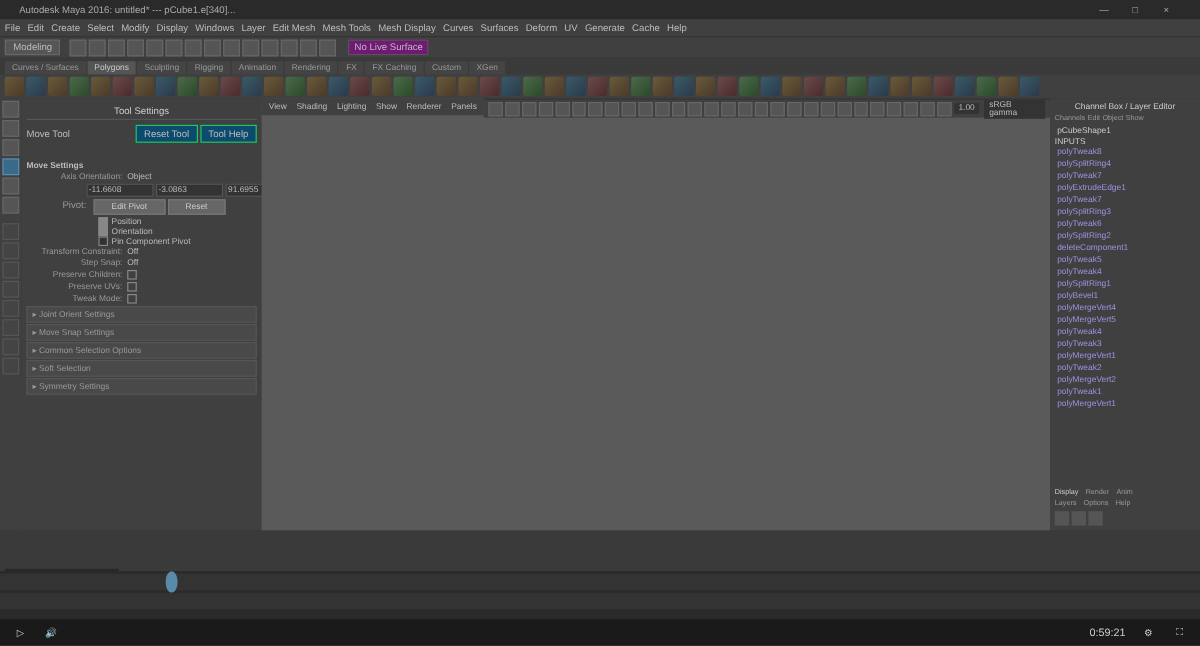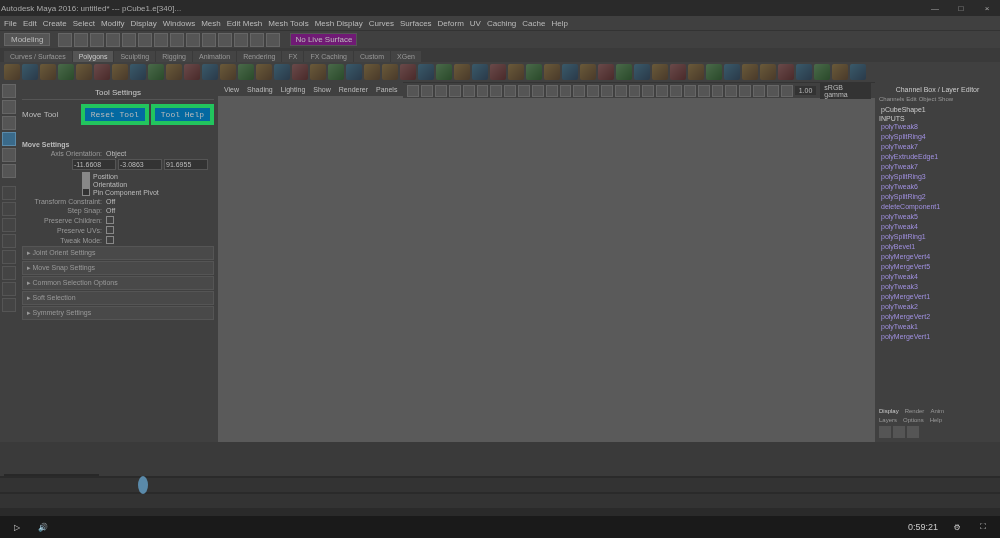--- a/index.html
+++ b/index.html
@@ -1,18 +1,18 @@
 <!DOCTYPE html>
 <html><head>
 <meta charset="utf-8">
 <style>
 * { margin:0; padding:0; box-sizing:border-box; font-family:Arial,sans-serif; }
 body { width:1000px; height:538px; background:#3a3a3a; color:#bbb; font-size:8px; overflow:hidden; position:relative; }
 
-.titlebar { height:16px; background:#2a2a2a; display:flex; align-items:center; padding:0 1px; }
+.titlebar { height:16px; background:#2a2a2a; display:flex; align-items:center; padding:0 16px; }
 .titlebar .title { color:#aaa; font-size:8px; }
 .titlebar .controls { margin-left:auto; display:flex; gap:2px; }
 .titlebar .controls span { width:24px; height:14px; display:flex; align-items:center; justify-content:center; color:#aaa; cursor:pointer; }
 
 .menubar { height:14px; background:#404040; display:flex; align-items:center; padding:0 4px; gap:6px; }
 .menubar span { color:#bbb; cursor:pointer; }
 
 .shelfbar { height:18px; background:#404040; display:flex; align-items:center; padding:0 4px; gap:4px; border-top:1px solid #333; }
 .mode-dd { background:#555; color:#bbb; padding:1px 6px; font-size:8px; border:1px solid #666; }
 .shelf-icons { display:flex; gap:2px; margin-left:4px; }
@@ -34,24 +34,24 @@
 .left-tools { width:18px; background:#404040; display:flex; flex-direction:column; gap:2px; padding:2px; }
 .left-tools .t { width:14px; height:14px; background:#555; border:1px solid #666; cursor:pointer; }
 .left-tools .t.active { background:#3a6a8a; border-color:#5a8aaa; }
 .left-tools .sep { height:4px; }
 .left-tools .t2 { width:14px; height:14px; background:#444; border:1px solid #555; }
 
 .tool-panel { width:200px; background:#404040; padding:4px; font-size:8px; }
 .tp-head { display:flex; align-items:center; justify-content:space-between; margin-bottom:16px; }
 .tp-title { color:#ccc; font-size:8px; padding:2px; }
 .tp-btns { display:flex; gap:2px; }
-.tp-btn { background:#0369a1; color:#bbb; padding:2px 6px; font-size:8px; border:4px solid #22c55e; cursor:pointer;font-family:Liberation Mono, monospace; }
+.tp-btn { background:#0c4a6e; color:#bbb; padding:2px 6px; font-size:8px; border:1px solid #22c55e; cursor:pointer; }
 .tp-section { color:#bbb; margin:2px 0; font-size:7px; }
 .tp-row { display:flex; gap:2px; margin:2px 0; padding-left:50px; }
-.tp-row input { width:44px; background:#333; color:#bbb; border:1px solid #555; font-size:7px; padding:1px; }
+.tp-row input { width:56px; background:#333; color:#bbb; border:1px solid #555; font-size:7px; padding:1px; }
 .tp-pivot-row { display:flex; gap:2px; margin:2px 0; padding-left:30px; }
 .pivot-btn { background:#666; color:#ccc; padding:2px 14px; font-size:7px; border:1px solid #777; cursor:pointer; }
 .tp-check { display:flex; align-items:center; gap:3px; padding-left:60px; font-size:7px; }
 .tp-check .cb { width:8px; height:8px; border:1px solid #888; background:#333; }
 .tp-check .cb.on { background:#888; }
 .tp-dd { display:flex; align-items:center; gap:4px; margin:2px 0; font-size:7px; }
 .tp-dd .lbl { width:80px; text-align:right; color:#999; }
 .tp-dd .val { color:#bbb; }
 .tp-collapse { background:#494949; padding:2px 4px; color:#999; font-size:7px; margin:1px 0; cursor:pointer; border:1px solid #555; }
 
@@ -121,29 +121,29 @@
 </div>
 
 <div class="menubar" id="menubar">
     <span>File</span>
     <span>Edit</span>
     <span>Create</span>
     <span>Select</span>
     <span>Modify</span>
     <span>Display</span>
     <span>Windows</span>
-    <span>Mesh</span>
+    <span>Layer</span>
     <span>Edit Mesh</span>
     <span>Mesh Tools</span>
     <span>Mesh Display</span>
     <span>Curves</span>
     <span>Surfaces</span>
     <span>Deform</span>
     <span>UV</span>
-    <span>Caching</span>
+    <span>Generate</span>
     <span>Cache</span>
     <span>Help</span>
   </div>
 
 <div class="shelfbar">
   <span class="mode-dd">Modeling</span>
   <div class="shelf-icons" id="status-icons">
       <div class="ico"></div>
       <div class="ico"></div>
       <div class="ico"></div>
@@ -256,20 +256,25 @@
     </div>
     <div class="tp-section" style="font-weight:bold;">Move Settings</div>
     <div class="tp-dd">
       <span class="lbl">Axis Orientation:</span>
       <span class="val">Object</span>
     </div>
     <div class="tp-row">
       <input value="-11.6608" style="">
       <input value="-3.0863" style="">
       <input value="91.6955" style="">
+    </div>
+    <div class="tp-pivot-row">
+      <span style="width:24px;color:#999;">Pivot:</span>
+      <span class="pivot-btn">Edit Pivot</span>
+      <span class="pivot-btn">Reset</span>
     </div>
     <div class="tp-check">
         <span class="cb on"></span>
         <span>Position</span>
       </div>
     <div class="tp-check">
         <span class="cb on"></span>
         <span>Orientation</span>
       </div>
     <div class="tp-check">

